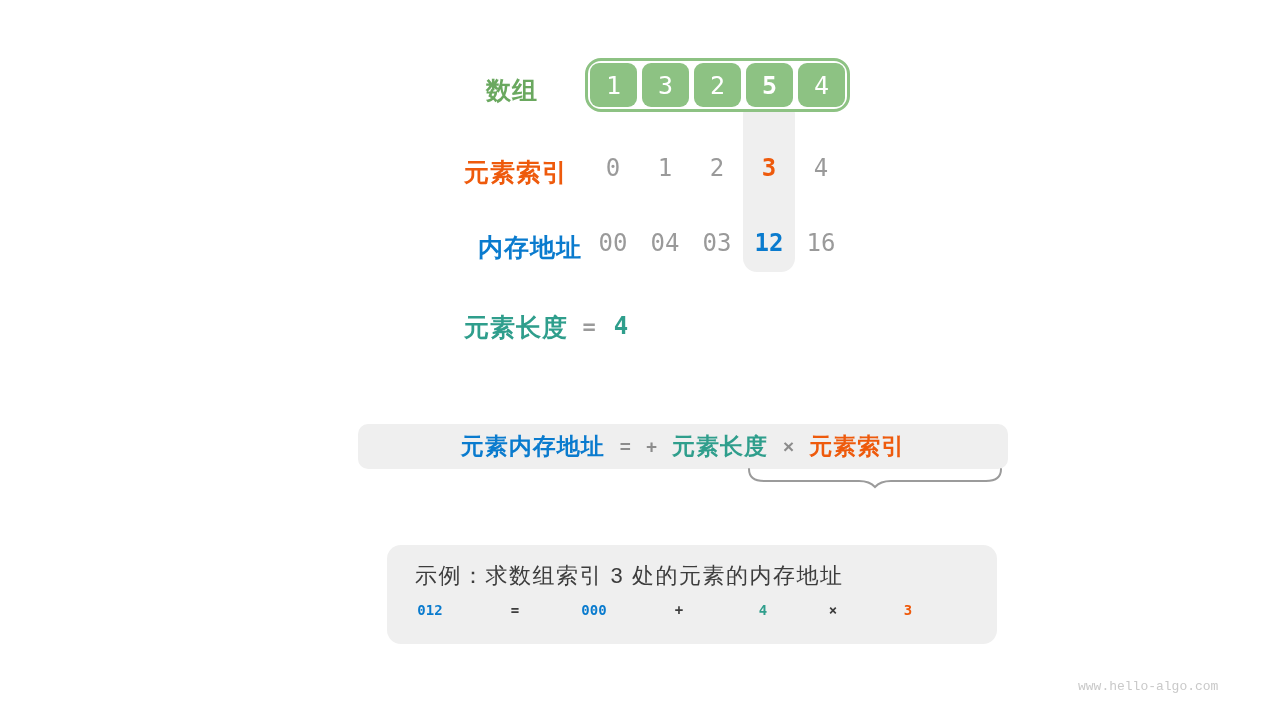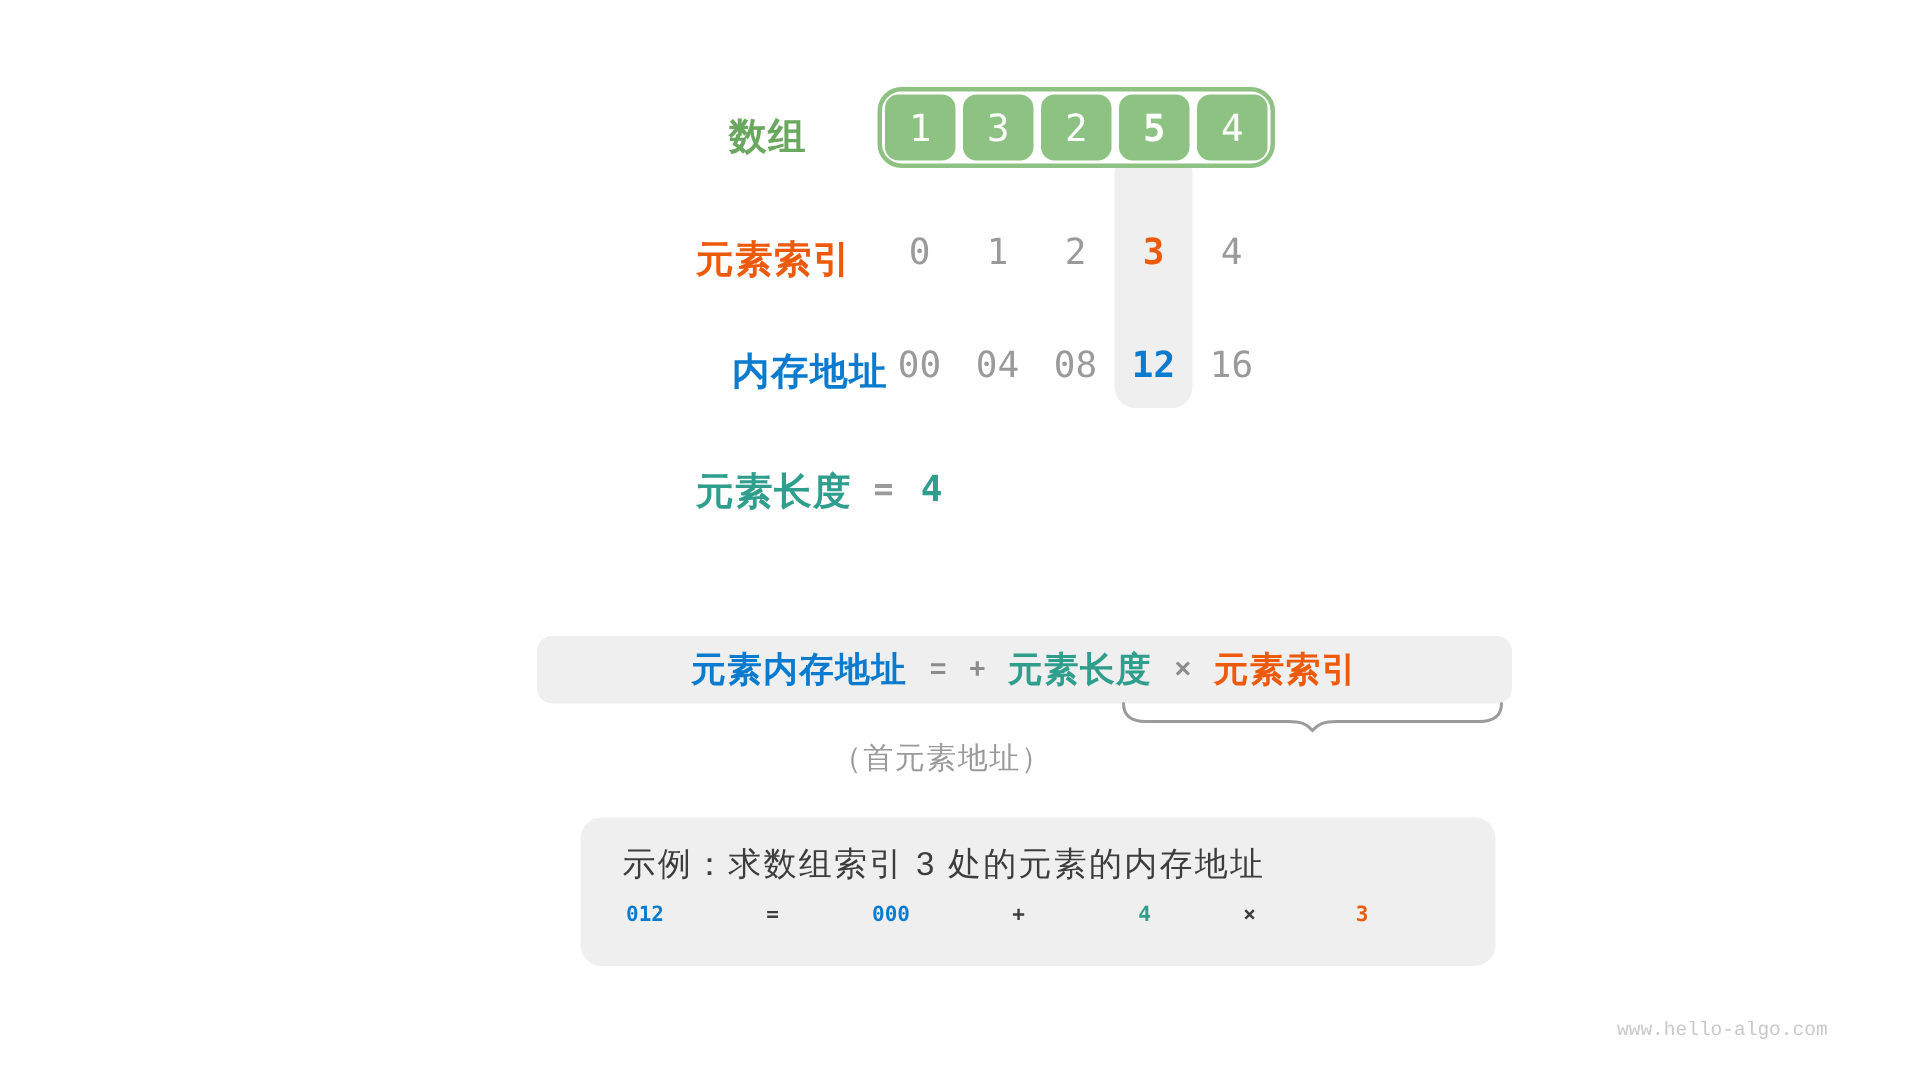--- a/index.html
+++ b/index.html
@@ -121,45 +121,44 @@
     <div class="cell">4</div>
   </div>
 
   <div class="lbl orange" style="left:464px;top:156px">元素索引</div>
   <span class="val" style="left:613px;top:154px">0</span>
   <span class="val" style="left:665px;top:154px">1</span>
   <span class="val" style="left:717px;top:154px">2</span>
   <span class="val hl-orange" style="left:769px;top:154px">3</span>
   <span class="val" style="left:821px;top:154px">4</span>
 
-  <div class="lbl blue" style="left:488px;top:231px">内存地址</div>
+  <div class="lbl blue" style="left:478px;top:231px">内存地址</div>
   <span class="val" style="left:613px;top:229px">00</span>
   <span class="val" style="left:665px;top:229px">04</span>
-  <span class="val" style="left:717px;top:229px">08</span>
+  <span class="val" style="left:717px;top:229px">03</span>
   <span class="val hl-blue" style="left:769px;top:229px">12</span>
   <span class="val" style="left:821px;top:229px">16</span>
 
   <div class="lbl teal" style="left:464px;top:311px">元素长度</div>
   <span class="eq" style="left:589px;top:314px">=</span>
   <span class="val teal-b" style="left:621px;top:312px">4</span>
 
   <div class="formula">
     <span class="f blue">元素内存地址</span>
     <span class="f op">=</span>
     <span class="f op">+</span>
     <span class="f teal">元素长度</span>
     <span class="f op">×</span>
     <span class="f orange">元素索引</span>
   </div>
 
   <svg class="brace" width="256" height="22" viewBox="0 0 256 22">
     <path d="M2,2 C2,11 8,14 17,14 L112,14 C120,14 124,15.5 128,20 C132,15.5 136,14 144,14 L239,14 C248,14 254,11 254,2" fill="none" stroke="#9b9b9b" stroke-width="2" stroke-linecap="round"></path>
   </svg>
 
-  <div class="ann" style="left:628px">（首元素地址）</div>
 
   <div class="example">
     <div class="ex-title">示例：求数组索引 3 处的元素的内存地址</div>
     <span class="ex-v blue" style="left:43px">012</span>
     <span class="ex-v dark" style="left:128px">=</span>
     <span class="ex-v blue" style="left:207px">000</span>
     <span class="ex-v dark" style="left:292px">+</span>
     <span class="ex-v teal" style="left:376px">4</span>
     <span class="ex-v dark" style="left:446px">×</span>
     <span class="ex-v orange" style="left:521px">3</span>

